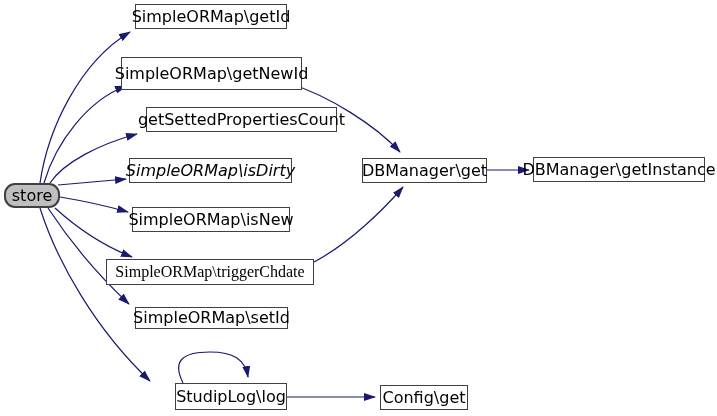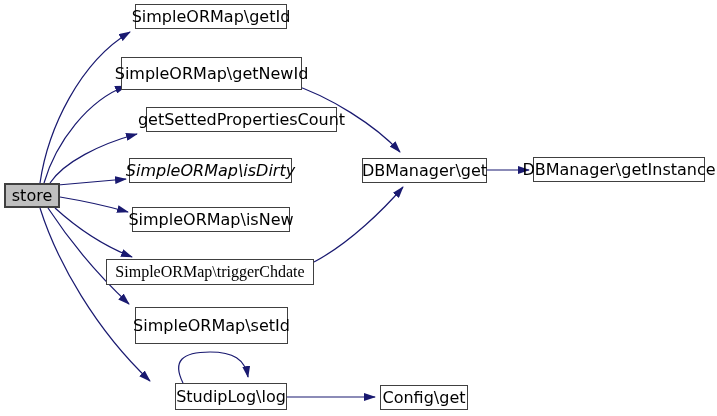--- a/index.html
+++ b/index.html
@@ -42,20 +42,21 @@
     color: var(--node-text, #000000);
     font-size: 16px;
     line-height: 1;
     white-space: nowrap;
     cursor: pointer;
   }
   .node.selected {
     background: var(--selected-node-fill, #bfbfbf);
     border-width: 2px;
     cursor: default;
+    border-radius: 11px;
   }
 </style>
 </head>
 <body>
 
 <div class="graph-canvas">
 
   <svg class="edges-layer" width="717" height="416" viewBox="0 0 717 416" xmlns="http://www.w3.org/2000/svg">
     <defs>
       <marker id="arrow" viewBox="0 0 12 8" refX="11" refY="4" markerWidth="12" markerHeight="8" markerUnits="userSpaceOnUse" orient="auto">
@@ -99,21 +100,21 @@
   </div>
 
   <div class="node" style="left:132px; top:207px; width:158px; height:25px;justify-content:center;">
     <span>SimpleORMap\isNew</span>
   </div>
 
   <div class="node" style="left:106px; top:259px; width:208px; height:26px;font-family:Liberation Serif, serif;">
     <span>SimpleORMap\triggerChdate</span>
   </div>
 
-  <div class="node" style="left:135px; top:307px; width:153px; height:37px;">
+  <div class="node" style="left:135px; top:307px; width:153px; height:22px;">
     <span>SimpleORMap\setId</span>
   </div>
 
   <div class="node" style="left:155px; top:383px; width:112px; height:27px;margin-left:20px;">
     <span>StudipLog\log</span>
   </div>
 
   <div class="node" style="left:362px; top:158px; width:125px; height:25px;justify-content:center;">
     <span>DBManager\get</span>
   </div>

